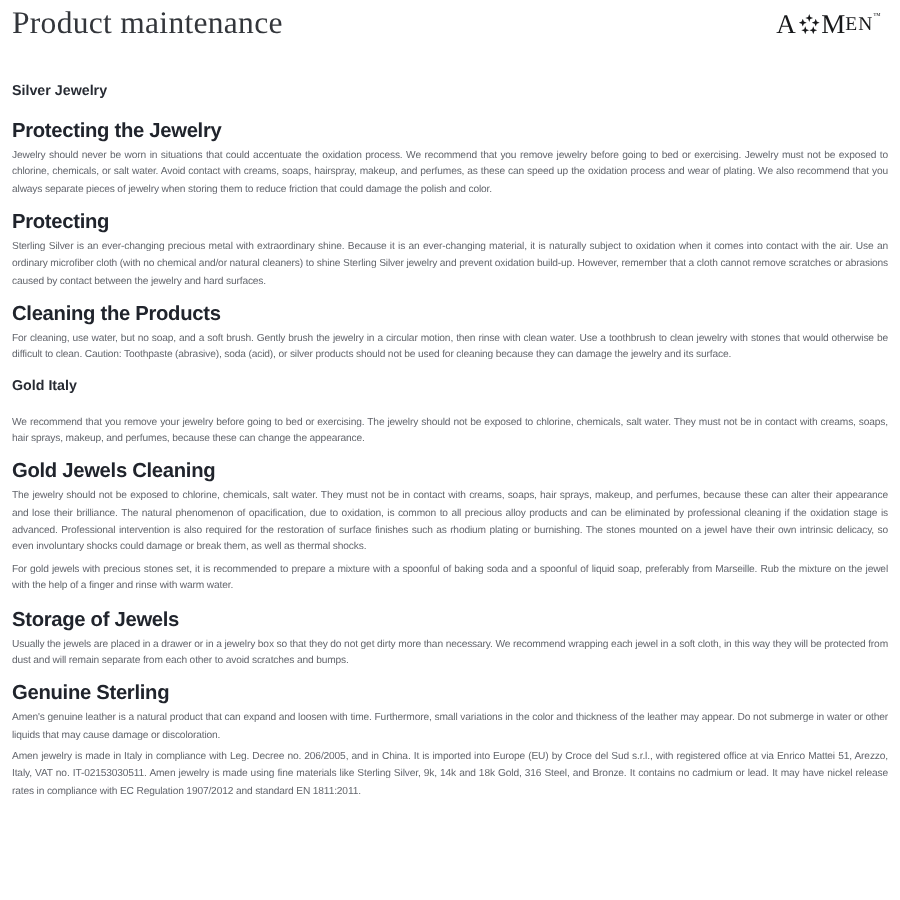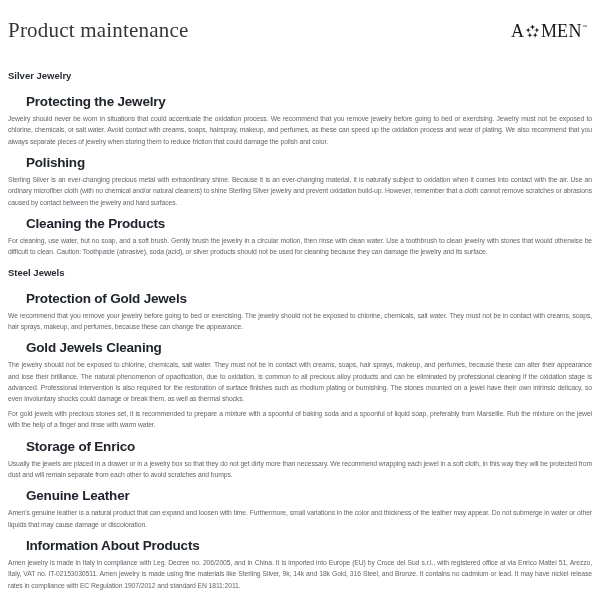--- a/index.html
+++ b/index.html
@@ -9,55 +9,55 @@
     height: 600px;
     background: #ffffff;
     padding: 5px 8px;
     overflow: hidden;
     font-family: "Liberation Sans", sans-serif;
   }
   .header {
     display: flex;
     justify-content: space-between;
     align-items: flex-start;
-    margin: 15px 0 30px 0;
+    margin: 0 0 30px 0;
   }
   h1.page-title {
     margin: 0;
     font-family: "Liberation Serif", serif;
     font-weight: 400;
     font-size: 21px;
     line-height: 20px;
     color: #33363b;
     letter-spacing: 0.2px;
   }
   .logo {
     display: flex;
     align-items: center;
     margin-top: 3px;
     margin-right: 5px;
     font-family: "Liberation Serif", serif;
     color: #17181a;
     cursor: pointer;
   }
   .lg-a, .lg-m { font-size: 18px; line-height: 16px; }
-  .lg-en { font-size: 18px; line-height: 16px; letter-spacing: 0.6px; }
+  .lg-en { font-size: 13px; line-height: 16px; letter-spacing: 0.6px; }
   .lg-tm { font-size: 5px; align-self: flex-start; margin-top: 1px; }
   .lg-stars { margin: 0 1px; fill: #17181a; }
   .section-label {
     margin: 9px 0 13px 0;
     font-size: 9.5px;
     line-height: 11px;
     font-weight: 600;
     color: #272b33;
   }
   .section-label.first { margin-top: 16px; }
   section { margin: 0; }
   h2 {
-    margin: 8px 0 0 18px;
+    margin: 8px 0 0 0;
     font-size: 13.5px;
     line-height: 16px;
     font-weight: 700;
     color: #20242c;
     letter-spacing: -0.2px;
   }
   p.body-text {
     margin: 3px 0 0 0;
     font-size: 6.8px;
     line-height: 11.35px;
@@ -91,51 +91,49 @@
 </div>
 
 <div class="section-label first">Silver Jewelry</div>
 
 <section>
   <h2>Protecting the Jewelry</h2>
   <p class="body-text">Jewelry should never be worn in situations that could accentuate the oxidation process. We recommend that you remove jewelry before going to bed or exercising. Jewelry must not be exposed to chlorine, chemicals, or salt water. Avoid contact with creams, soaps, hairspray, makeup, and perfumes, as these can speed up the oxidation process and wear of plating. We also recommend that you always separate pieces of jewelry when storing them to reduce friction that could damage the polish and color.</p>
 </section>
 
 <section>
-  <h2>Polishing</h2>
+  <h2>Protecting</h2>
   <p class="body-text">Sterling Silver is an ever-changing precious metal with extraordinary shine. Because it is an ever-changing material, it is naturally subject to oxidation when it comes into contact with the air. Use an ordinary microfiber cloth (with no chemical and/or natural cleaners) to shine Sterling Silver jewelry and prevent oxidation build-up. However, remember that a cloth cannot remove scratches or abrasions caused by contact between the jewelry and hard surfaces.</p>
 </section>
 
 <section>
   <h2>Cleaning the Products</h2>
   <p class="body-text">For cleaning, use water, but no soap, and a soft brush. Gently brush the jewelry in a circular motion, then rinse with clean water. Use a toothbrush to clean jewelry with stones that would otherwise be difficult to clean. Caution: Toothpaste (abrasive), soda (acid), or silver products should not be used for cleaning because they can damage the jewelry and its surface.</p>
 </section>
 
-<div class="section-label">Steel Jewels</div>
+<div class="section-label">Gold Italy</div>
 
 <section>
-  <h2>Protection of Gold Jewels</h2>
   <p class="body-text">We recommend that you remove your jewelry before going to bed or exercising. The jewelry should not be exposed to chlorine, chemicals, salt water. They must not be in contact with creams, soaps, hair sprays, makeup, and perfumes, because these can change the appearance.</p>
 </section>
 
 <section>
   <h2>Gold Jewels Cleaning</h2>
   <p class="body-text">The jewelry should not be exposed to chlorine, chemicals, salt water. They must not be in contact with creams, soaps, hair sprays, makeup, and perfumes, because these can alter their appearance and lose their brilliance. The natural phenomenon of opacification, due to oxidation, is common to all precious alloy products and can be eliminated by professional cleaning if the oxidation stage is advanced. Professional intervention is also required for the restoration of surface finishes such as rhodium plating or burnishing. The stones mounted on a jewel have their own intrinsic delicacy, so even involuntary shocks could damage or break them, as well as thermal shocks.</p>
 </section>
 
 <section>
   <p class="body-text">For gold jewels with precious stones set, it is recommended to prepare a mixture with a spoonful of baking soda and a spoonful of liquid soap, preferably from Marseille. Rub the mixture on the jewel with the help of a finger and rinse with warm water.</p>
 </section>
 
 <section>
-  <h2>Storage of Enrico</h2>
+  <h2>Storage of Jewels</h2>
   <p class="body-text">Usually the jewels are placed in a drawer or in a jewelry box so that they do not get dirty more than necessary. We recommend wrapping each jewel in a soft cloth, in this way they will be protected from dust and will remain separate from each other to avoid scratches and bumps.</p>
 </section>
 
 <section>
-  <h2>Genuine Leather</h2>
+  <h2>Genuine Sterling</h2>
   <p class="body-text">Amen's genuine leather is a natural product that can expand and loosen with time. Furthermore, small variations in the color and thickness of the leather may appear. Do not submerge in water or other liquids that may cause damage or discoloration.</p>
 </section>
 
 <section>
-  <h2>Information About Products</h2>
   <p class="body-text">Amen jewelry is made in Italy in compliance with Leg. Decree no. 206/2005, and in China. It is imported into Europe (EU) by Croce del Sud s.r.l., with registered office at via Enrico Mattei 51, Arezzo, Italy, VAT no. IT-02153030511. Amen jewelry is made using fine materials like Sterling Silver, 9k, 14k and 18k Gold, 316 Steel, and Bronze. It contains no cadmium or lead. It may have nickel release rates in compliance with EC Regulation 1907/2012 and standard EN 1811:2011.</p>
 </section>
 
 </body></html>

